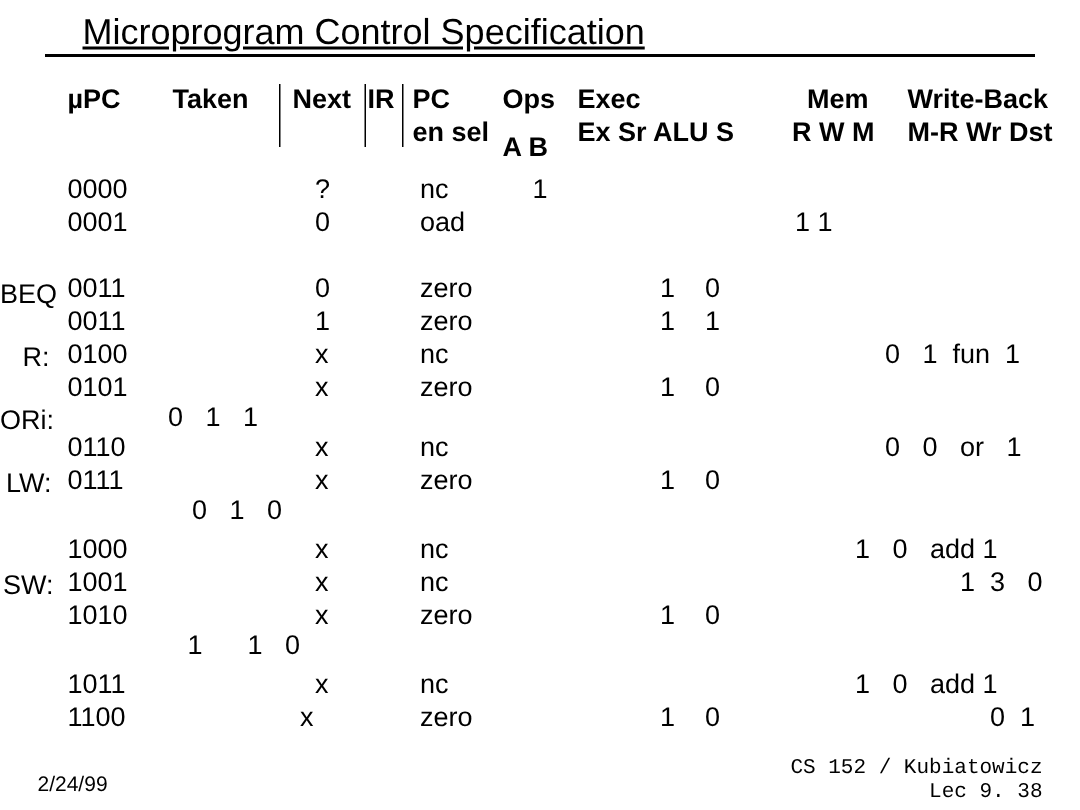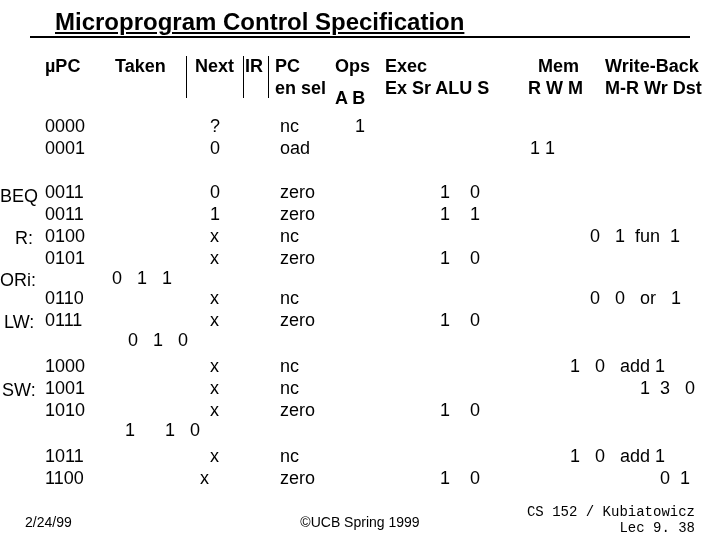--- a/index.html
+++ b/index.html
@@ -17,21 +17,21 @@
   .page {
     position: relative;
     width: 720px;
     height: 540px;
   }
   .title {
     position: absolute;
     left: 55px;
     top: 8px;
     font-size: 24px;
-    font-weight: bold;
+    font-weight: normal;
     text-decoration: underline;
   }
   .title-rule {
     position: absolute;
     left: 30px;
     right: 30px;
     top: 36px;
     height: 2px;
     background: #000;
   }
@@ -169,19 +169,18 @@
 <div class="c" style="left:280px; top:446px">nc</div>
 <div class="c" style="left:570px; top:446px">1   0   add 1</div>
 
 <div class="c" style="left:45px;  top:468px">1100</div>
 <div class="c" style="left:200px; top:468px">x</div>
 <div class="c" style="left:280px; top:468px">zero</div>
 <div class="c" style="left:440px; top:468px">1    0</div>
 <div class="c" style="left:660px; top:468px">0  1</div>
 
 <div class="footer-left">2/24/99</div>
-<div class="footer-center">©UCB Spring 1999</div>
 <div class="footer-right">
   <span>CS 152 / Kubiatowicz</span><br>
   <span>Lec 9. 38</span>
 </div>
 
 </div>
 
 </body></html>

